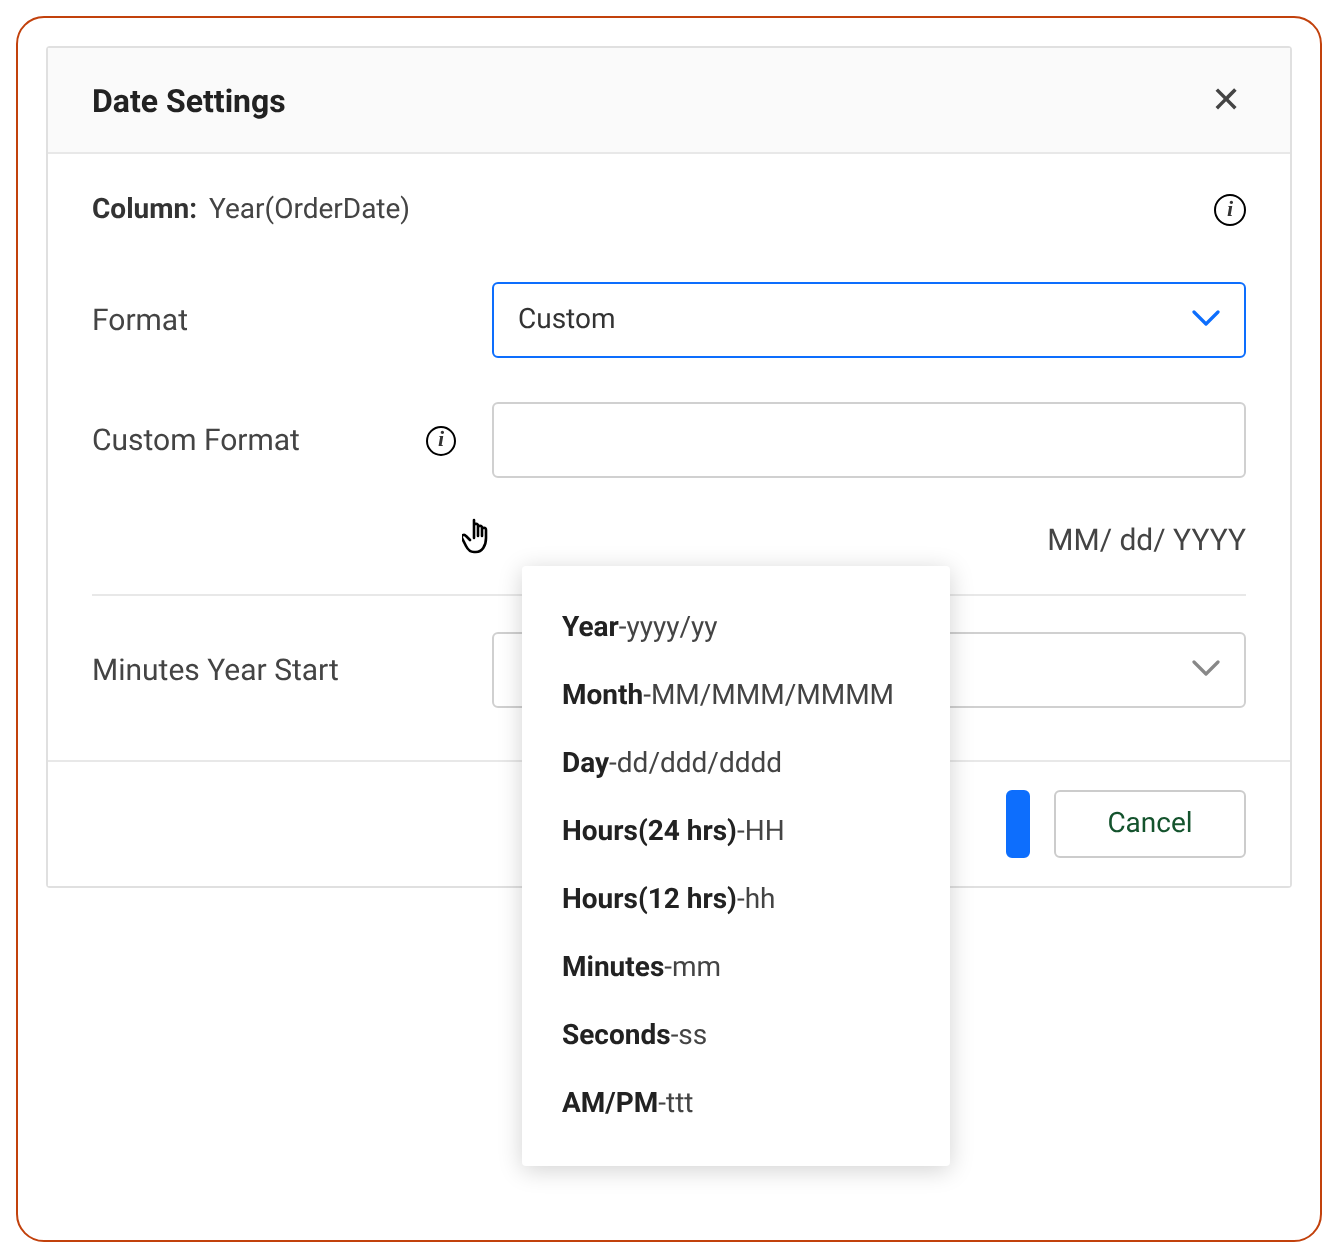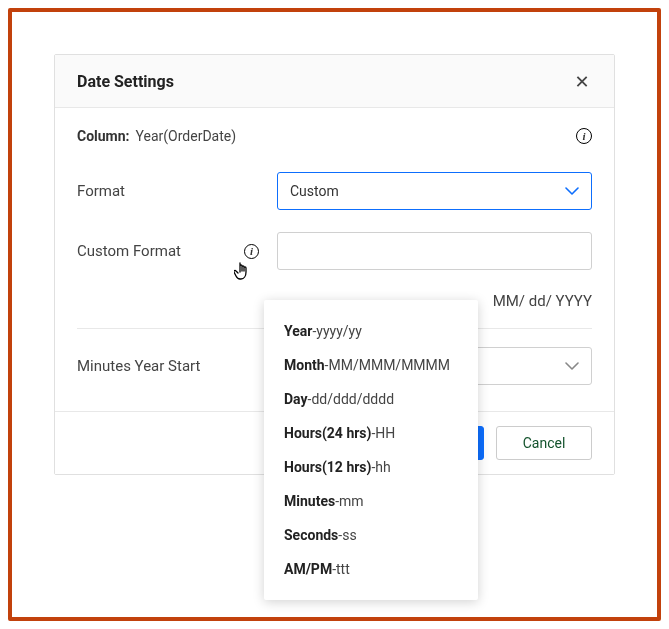--- a/index.html
+++ b/index.html
@@ -10,24 +10,24 @@
     body {
       font-family: -apple-system, BlinkMacSystemFont, "Segoe UI", Roboto, Arial, sans-serif;
       font-size: 14px;
       color: #333;
       background: #fff;
       width: 669px;
       height: 629px;
       padding: 8px;
     }
     .outer-frame {
-      border: 4px solid #c2410c;
-      border-radius: 2px;
+      border: 1px solid #c2410c;
+      border-radius: 14px;
       height: 100%;
-      padding: 42px;
+      padding: 14px;
       position: relative;
     }
     .dialog {
       border: 1px solid #e0e0e0;
       border-radius: 2px;
       background: #fafafa;
     }
     .dialog-header {
       display: flex;
       justify-content: space-between;
@@ -188,21 +188,21 @@
       min-width: 12px;
     }
     .btn-secondary {
       background: #fff;
       color: #14532d;
       border: 1px solid #ccc;
     }
     .tooltip-popover {
       position: absolute;
       left: 252px;
-      top: 288px;
+      top: 274px;
       width: 214px;
       background: #fff;
       box-shadow: 0 2px 12px rgba(0,0,0,0.18);
       border-radius: 2px;
       z-index: 100;
       padding: 14px 0;
     }
     .tooltip-item {
       padding: 9px 20px;
       font-size: 14px;

